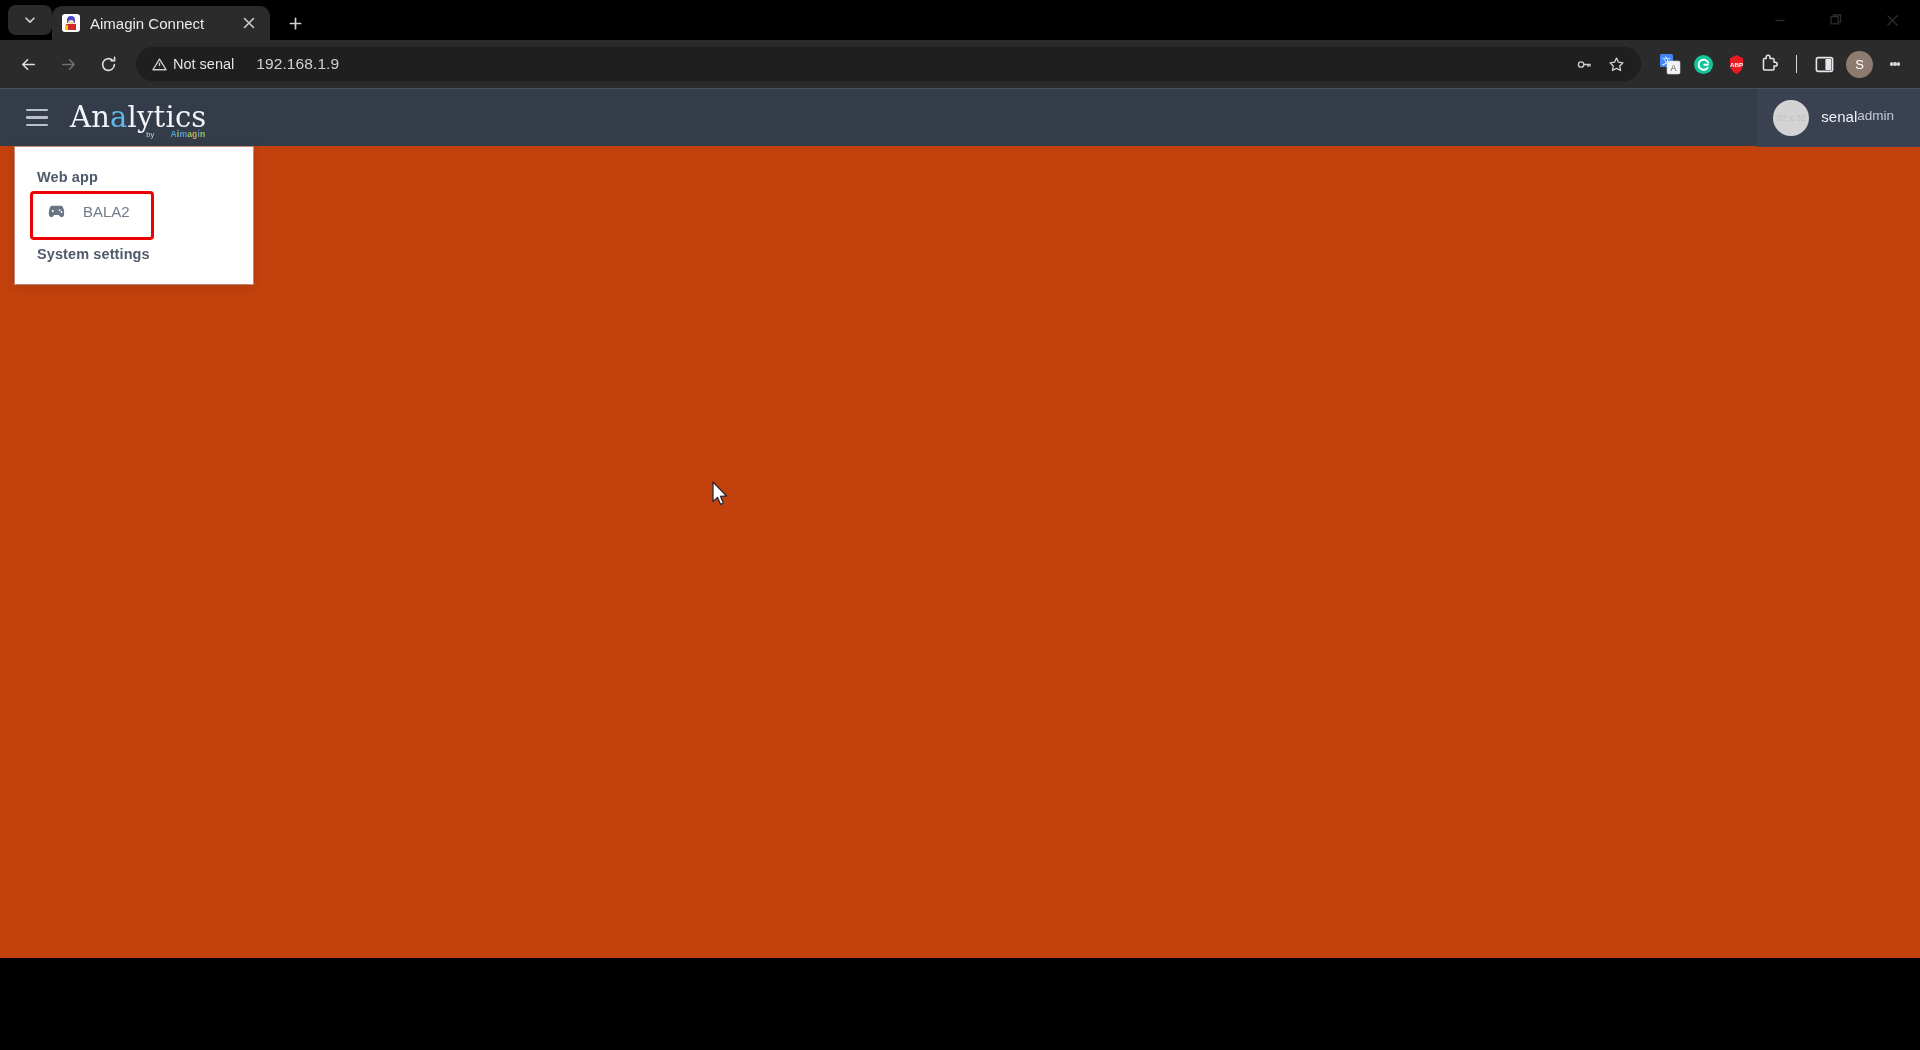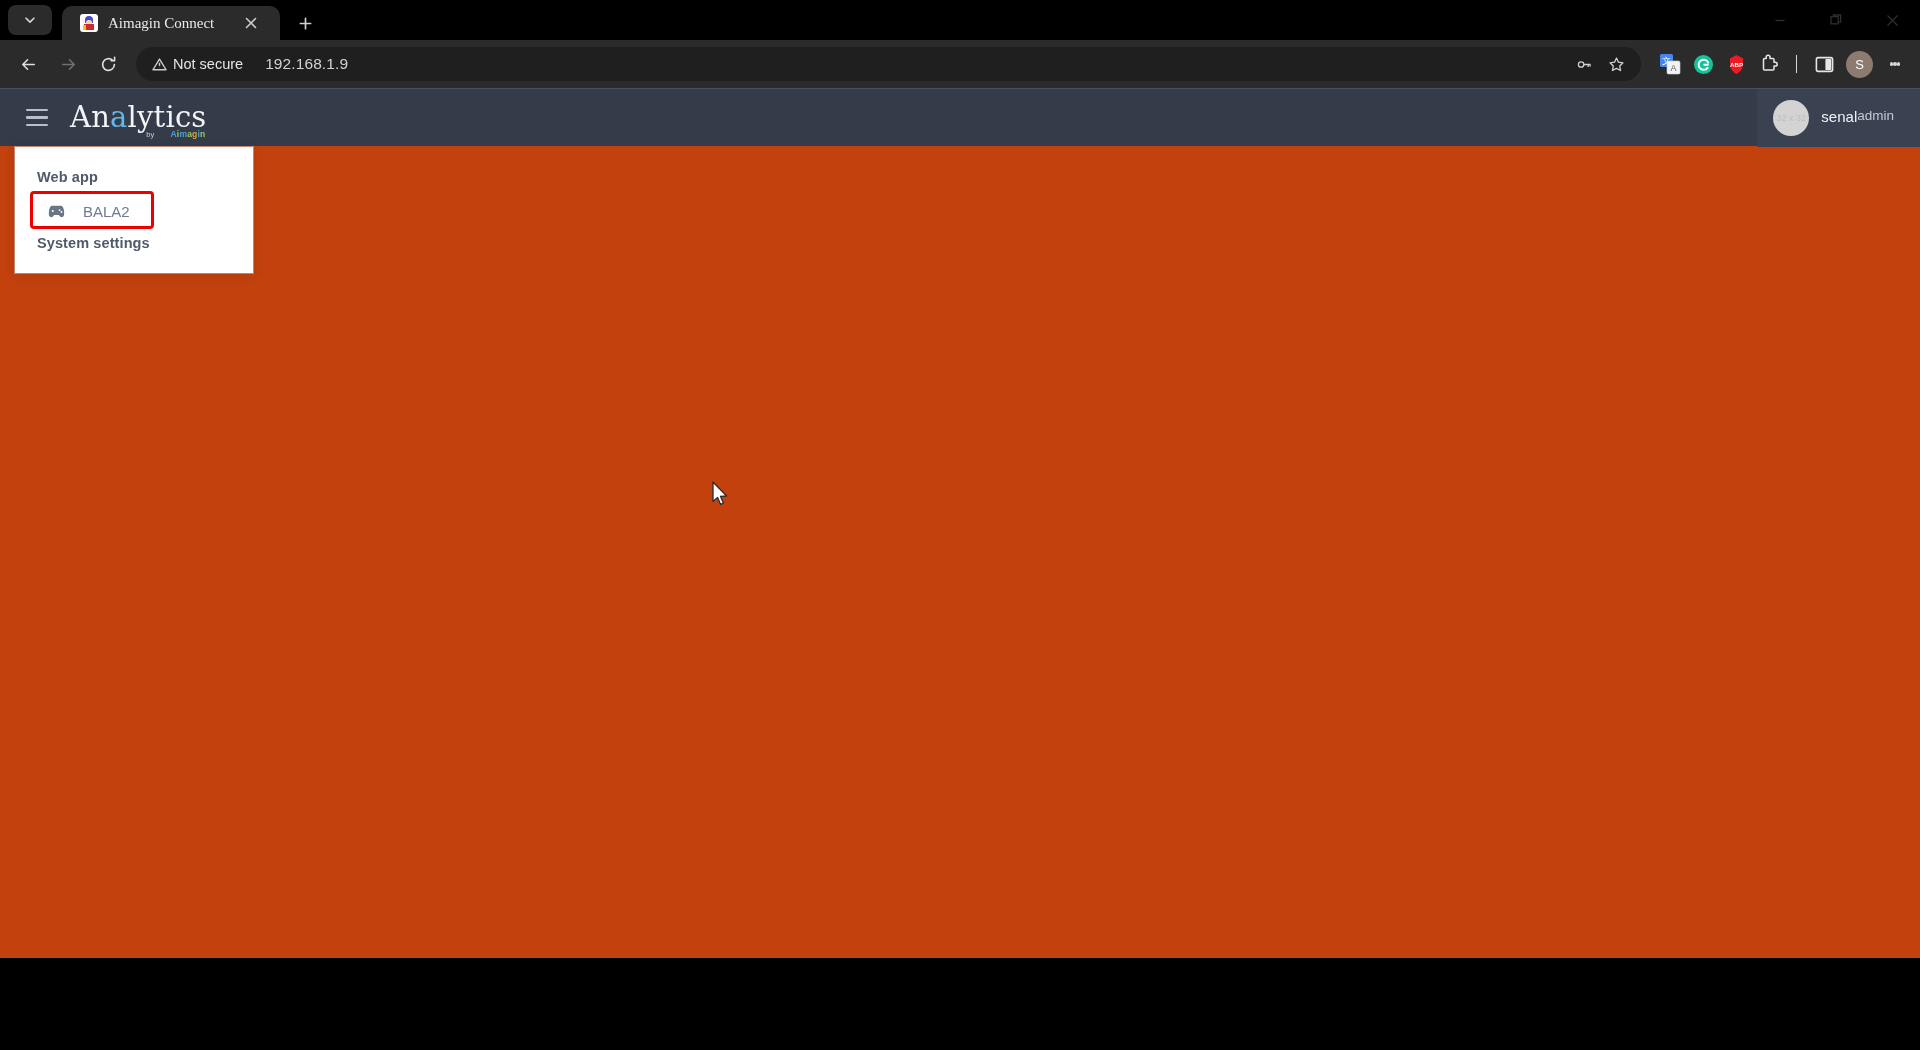--- a/index.html
+++ b/index.html
@@ -21,26 +21,25 @@
 
   .tab-list-btn {
     width: 44px; height: 30px; margin-bottom: 5px;
     background: #2b2b2b; border-radius: 8px;
     display: flex; align-items: center; justify-content: center;
     cursor: pointer;
   }
   .tab-list-btn svg { width: 14px; height: 14px; fill: none; stroke: #cfcfcf; stroke-width: 2; }
 
   .tab {
-    height: 34px; width: 218px; margin-left: 10px;
+    height: 34px; width: 218px; 
     background: #2b2b2b;
     border-radius: 10px 10px 0 0;
-    display: flex; align-items: center; padding: 0 18px;
+    display: flex; align-items: center; padding: 0 10px;
     position: relative;
-    font-family: Liberation Serif, serif;
   }
   .tab-favicon {
     width: 18px; height: 18px; border-radius: 3px; flex: 0 0 18px;
     background: linear-gradient(160deg,#ffffff 0%,#ffffff 100%);
     position: relative; overflow: hidden;
   }
   .tab-favicon .f1 { position:absolute; left:5px; top:2px; width:8px; height:7px; background:#4a47c8; border-radius:4px 4px 0 0;}
   .tab-favicon .f2 { position:absolute; left:6px; top:6px; width:6px; height:5px; background:#f2d7b3; border-radius:3px;}
   .tab-favicon .f3 { position:absolute; left:4px; top:10px; width:10px; height:6px; background:#cf2a2a;}
   .tab-favicon .f4 { position:absolute; left:3px; top:11px; width:3px; height:5px; background:#f0c419;}
@@ -149,21 +148,21 @@
   }
   .menu-item {
     display: flex; align-items: center; gap: 18px;
     padding: 9px 12px 9px 30px; cursor: pointer; position: relative;
     color: #6f7c8c; font-size: 15px;
   }
   .menu-item .mi-icon { width: 20px; display:flex; align-items:center; justify-content:center; flex:0 0 20px; }
   .menu-item .mi-icon svg { fill: #6b7684; }
   .menu-item.highlight {
     border: 3px solid #ef0000; border-radius: 4px;
-    margin: 0 99px 0 15px; padding: 8px 12px 5px 13px; gap: 17px;
+    margin: 0 99px 0 15px; padding: 8px 12px 16px 13px; gap: 17px;
     width: 124px;
   }
   .menu-item.highlight .mi-label { color: #6f7c8c; }
 
   
   .cursor { position: absolute; left: 711px; top: 393px; width: 20px; height: 28px; pointer-events:none; }
 </style>
 </head>
 <body>
 
@@ -237,21 +236,21 @@
           <path d="M16.4 2.4 V6.1 H12.7"></path>
       </svg>
     </div>
 
     <div class="omnibox">
       <div class="not-secure">
         <svg viewBox="0 0 16 16">
           <path d="M8 2.2 L15 13.6 H1 Z" stroke-linejoin="round"></path>
             <path d="M8 6.2 V9.6 M8 11.4 V11.6"></path>
         </svg>
-        <span class="not-secure-label">Not secure</span>
+        <span class="not-secure-label">Not senal</span>
       </div>
       <span class="url-text">192.168.1.9</span>
       <div class="omni-right">
         <div class="omni-icon">
           <svg viewBox="0 0 20 20">
             <circle cx="6" cy="10" r="3.2"></circle>
               <path d="M9.2 10 H17 M14.3 10 V13 M16.6 10 V12.4"></path>
           </svg>
         </div>
         <div class="omni-icon">

